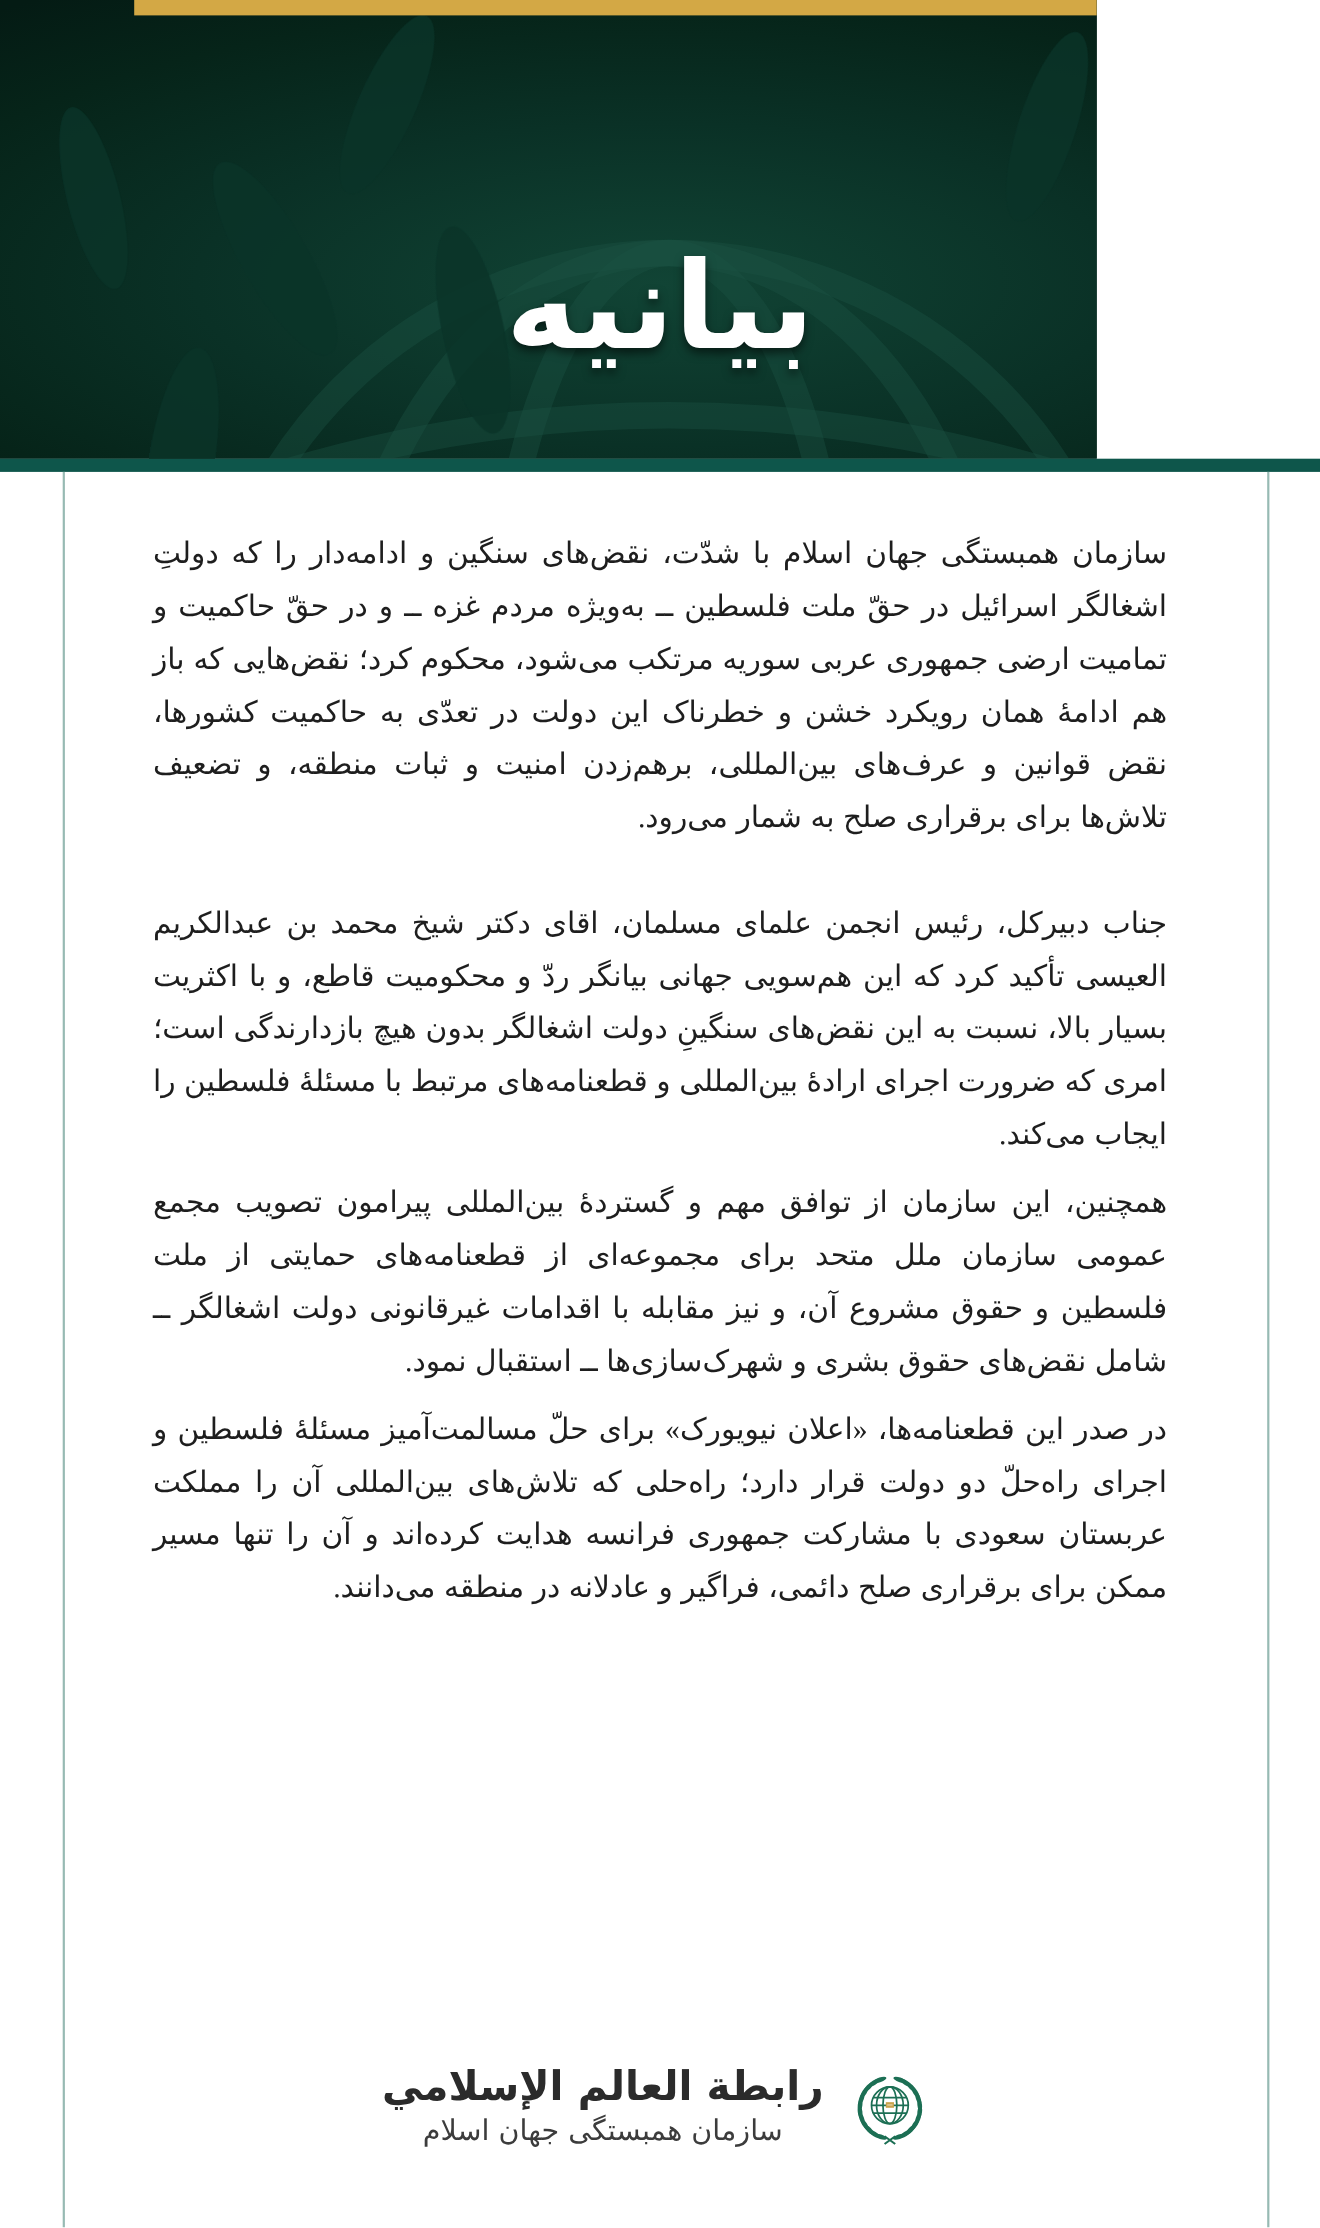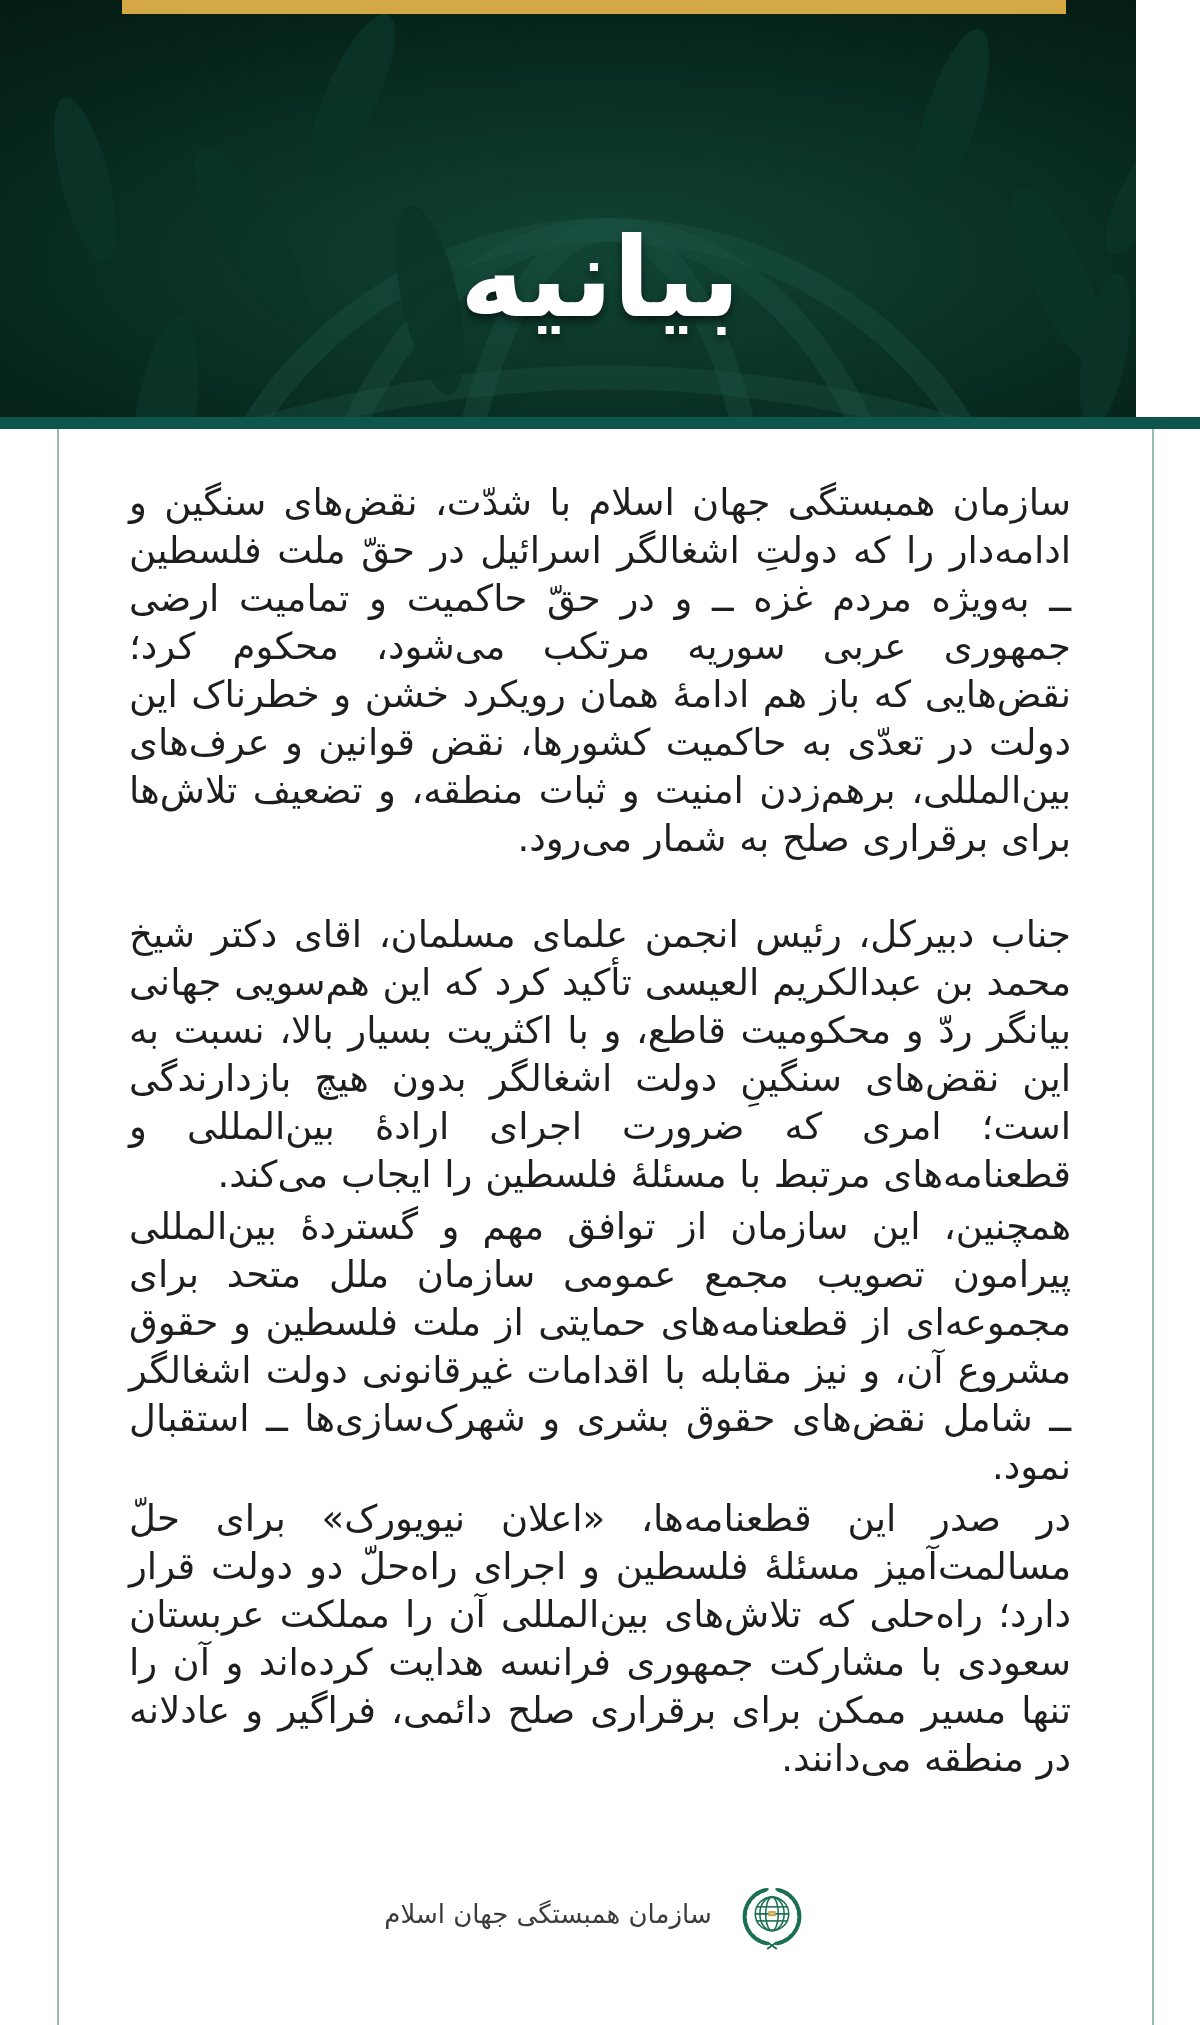--- a/index.html
+++ b/index.html
@@ -4,21 +4,21 @@
 <style>
   html,body{margin:0;padding:0;}
   body{
     width:1200px;height:2025px;
     background:#ffffff;
     font-family:"DejaVu Sans", sans-serif;
     position:relative;overflow:hidden;
   }
   
   .header{
-    position:absolute;top:0;left:0;width:1136px;height:417px;
+    position:absolute;top:0;left:0;width:997px;height:417px;
     background:#07261D;overflow:hidden;
   }
   .hdr-svg{position:absolute;top:0;left:0;width:1200px;height:417px;display:block;}
   .accent-bar{
     position:absolute;top:0;left:122px;width:944px;height:14px;
     background:#D3A845;
   }
   .doc-title{
     position:absolute;top:212px;left:0;width:1200px;
     margin:0;text-align:center;
@@ -39,24 +39,25 @@
   .content{
     position:absolute;top:429px;right:125px;width:950px;
     direction:rtl;color:#1E1E1E;
   }
   .salutation{
     margin:128px 0 0 0;
     font-size:34px;font-weight:bold;line-height:46px;
     text-align:right;
   }
   p.par{
-    margin:4px;
-    font-size:37px;line-height:48px;
+    margin:14px;
+    font-size:27px;line-height:48px;
     text-align:justify;
     word-spacing:1px;
+    font-family:Liberation Serif, serif;
   }
   p.par.first{margin-top:50px;}
   p.par.gap{margin-top:48px;}
   
   .footer{
     position:absolute;top:1872px;left:0;width:1200px;
     text-align:center;
   }
   .logo-row{
     display:flex;flex-direction:row;align-items:center;justify-content:center;
@@ -123,20 +124,21 @@
 <div class="content">
   <p class="par first">سازمان همبستگی جهان اسلام با شدّت، نقض‌های سنگین و ادامه‌دار را که دولتِ اشغالگر اسرائیل در حقّ ملت فلسطین ــ به‌ویژه مردم غزه ــ و در حقّ حاکمیت و تمامیت ارضی جمهوری عربی سوریه مرتکب می‌شود، محکوم کرد؛ نقض‌هایی که باز هم ادامهٔ همان رویکرد خشن و خطرناک این دولت در تعدّی به حاکمیت کشورها، نقض قوانین و عرف‌های بین‌المللی، برهم‌زدن امنیت و ثبات منطقه، و تضعیف تلاش‌ها برای برقراری صلح به شمار می‌رود.</p>
   <p class="par gap">جناب دبیرکل، رئیس انجمن علمای مسلمان، اقای دکتر شیخ محمد بن عبدالکریم العیسی تأکید کرد که این هم‌سویی جهانی بیانگر ردّ و محکومیت قاطع، و با اکثریت بسیار بالا، نسبت به این نقض‌های سنگینِ دولت اشغالگر بدون هیچ بازدارندگی است؛ امری که ضرورت اجرای ارادهٔ بین‌المللی و قطعنامه‌های مرتبط با مسئلهٔ فلسطین را ایجاب می‌کند.</p>
   <p class="par">همچنین، این سازمان از توافق مهم و گستردهٔ بین‌المللی پیرامون تصویب مجمع عمومی سازمان ملل متحد برای مجموعه‌ای از قطعنامه‌های حمایتی از ملت فلسطین و حقوق مشروع آن، و نیز مقابله با اقدامات غیرقانونی دولت اشغالگر ــ شامل نقض‌های حقوق بشری و شهرک‌سازی‌ها ــ استقبال نمود.</p>
   <p class="par">در صدر این قطعنامه‌ها، «اعلان نیویورک» برای حلّ مسالمت‌آمیز مسئلهٔ فلسطین و اجرای راه‌حلّ دو دولت قرار دارد؛ راه‌حلی که تلاش‌های بین‌المللی آن را مملکت عربستان سعودی با مشارکت جمهوری فرانسه هدایت کرده‌اند و آن را تنها مسیر ممکن برای برقراری صلح دائمی، فراگیر و عادلانه در منطقه می‌دانند.</p>
 </div>
 
 <div class="footer">
   <div class="logo-row">
     <div class="names">
+      <div class="org-ar">رابطة العالم الإسلامي</div>
       <div class="org-fa">سازمان همبستگی جهان اسلام</div>
     </div>
     <svg class="mwl-logo" viewBox="0 0 100 90" aria-hidden="true">
 
       <g stroke="#1C6F54" fill="none" stroke-width="1.8">
         <circle cx="50" cy="46" r="19"></circle>
         <ellipse cx="50" cy="46" rx="7.2" ry="19"></ellipse>
         <ellipse cx="50" cy="46" rx="13.8" ry="19"></ellipse>
         <line x1="32.8" y1="38" x2="67.2" y2="38"></line>
         <line x1="31" y1="46" x2="69" y2="46"></line>

